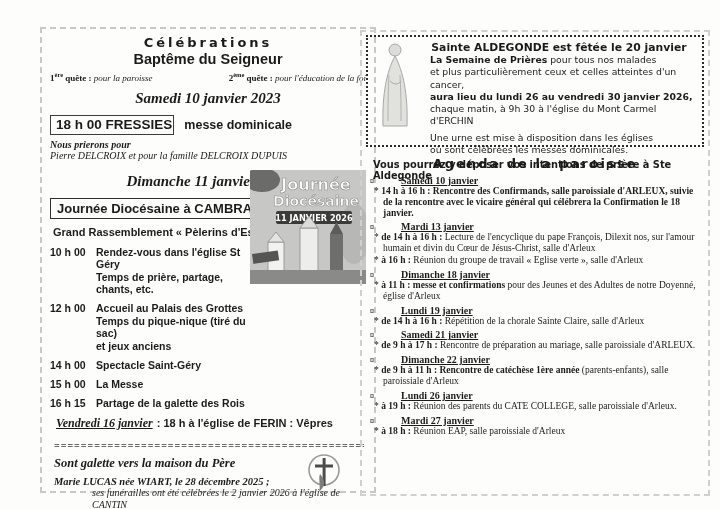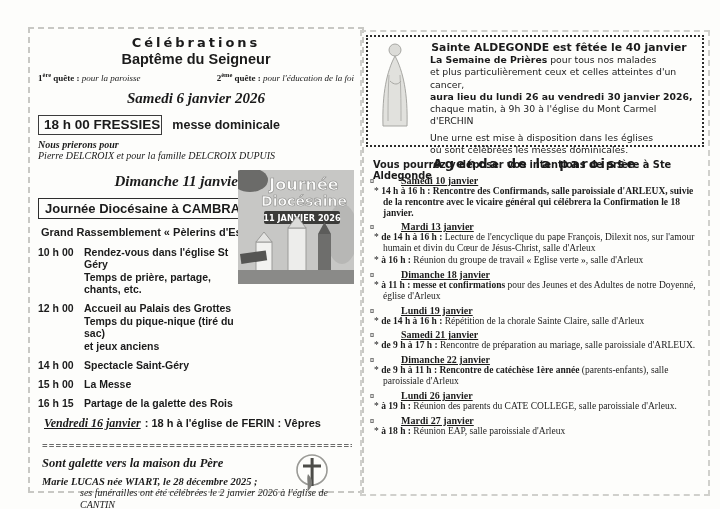--- a/index.html
+++ b/index.html
@@ -5,21 +5,21 @@
   html,body{margin:0;padding:0;}
   body{
     width:720px;height:509px;position:relative;overflow:hidden;
     background:#fdfdfb;color:#1b1b1b;
     font-family:"Liberation Serif", serif;
   }
   .sans{font-family:"Liberation Sans", sans-serif;}
   .comic{font-family:"DejaVu Sans", sans-serif;}
   
   .left-box{
-    position:absolute;left:28px;top:27px;width:336px;height:466px;
+    position:absolute;left:40px;top:27px;width:336px;height:466px;
     border:2px dashed #c8c8c4;box-sizing:border-box;padding:4px 8px 4px 8px;
   }
   .c-title{ text-align:center;font-weight:bold;font-size:13px;letter-spacing:3px;margin-top:2px;}
   .c-sub{ text-align:center;font-weight:bold;font-size:14.5px;margin-top:1px;}
   .quete-row{display:flex;justify-content:space-between;font-size:9px;margin-top:4px;}
   .quete-row sup{font-size:6.5px;}
   .quete-row i{font-style:italic;}
   .date-head{ text-align:center;font-weight:bold;font-style:italic;font-size:15px;margin-top:7px;}
   .fressies-row{display:flex;align-items:center;margin-top:8px;}
   .fressies-box{border:1.5px solid #3c3c3c;padding:1px 1px 2px 5px;font-weight:bold;font-size:13.5px;}
@@ -77,21 +77,21 @@
 
   <div class="quete-row">
     <div>
       <b><span>1</span><sup>ère</sup><span> quête : </span></b><i>pour la paroisse</i>
     </div>
     <div>
       <b><span>2</span><sup>ème</sup><span> quête : </span></b><i>pour l'éducation de la foi</i>
     </div>
   </div>
 
-  <div class="date-head">Samedi 6 janvier 2026</div>
+  <div class="date-head">Samedi 10 janvier 2023</div>
 
   <div class="fressies-row">
     <span class="fressies-box sans">18 h 00 FRESSIES</span>
     <span class="messe sans">messe dominicale</span>
   </div>
   <div class="pray-label">Nous prierons pour</div>
   <div class="pray-names">Pierre DELCROIX et pour la famille DELCROIX DUPUIS</div>
 
   <div class="date-head" style="margin-top:12px;">Dimanche 11 janvier 2026</div>
 
@@ -180,21 +180,21 @@
   <div class="ald-box">
     <div class="ald-flex">
       <svg width="44" height="86" viewBox="0 0 44 86">
         <circle cx="22" cy="9" r="6" fill="#dcdcd8" stroke="#a7a7a3" stroke-width="1"></circle>
         <path d="M10,85 C9,52 14,30 22,15 C30,30 35,52 34,85 Z" fill="#e1e1dd" stroke="#a7a7a3" stroke-width="1"></path>
         <path d="M16,34 C15,50 15,66 15,80" stroke="#b3b3af" stroke-width="1" fill="none"></path>
         <path d="M27,34 C28,50 28,66 28,80" stroke="#b3b3af" stroke-width="1" fill="none"></path>
         <path d="M17,40 C21,44 25,44 28,40" stroke="#a7a7a3" stroke-width="1" fill="none"></path>
       </svg>
       <div class="ald-text">
-        <div class="ald-title">Sainte ALDEGONDE est fêtée le 40 janvier</div>
+        <div class="ald-title">Sainte ALDEGONDE est fêtée le 20 janvier</div>
         <div id="ald-lines">
             <div class="ald-line"><b>La Semaine de Prières</b> pour tous nos malades</div>
             <div class="ald-line">et plus particulièrement ceux et celles atteintes d'un cancer,</div>
             <div class="ald-line"><b>aura lieu du lundi 26 au vendredi 30 janvier 2026,</b></div>
             <div class="ald-line">chaque matin, à 9h 30 à l'église du Mont Carmel d'ERCHIN</div>
             <div class="ald-line gap">Une urne est mise à disposition dans les églises</div>
             <div class="ald-line">où sont célébrées les messes dominicales.</div>
           </div>
       </div>
     </div>

